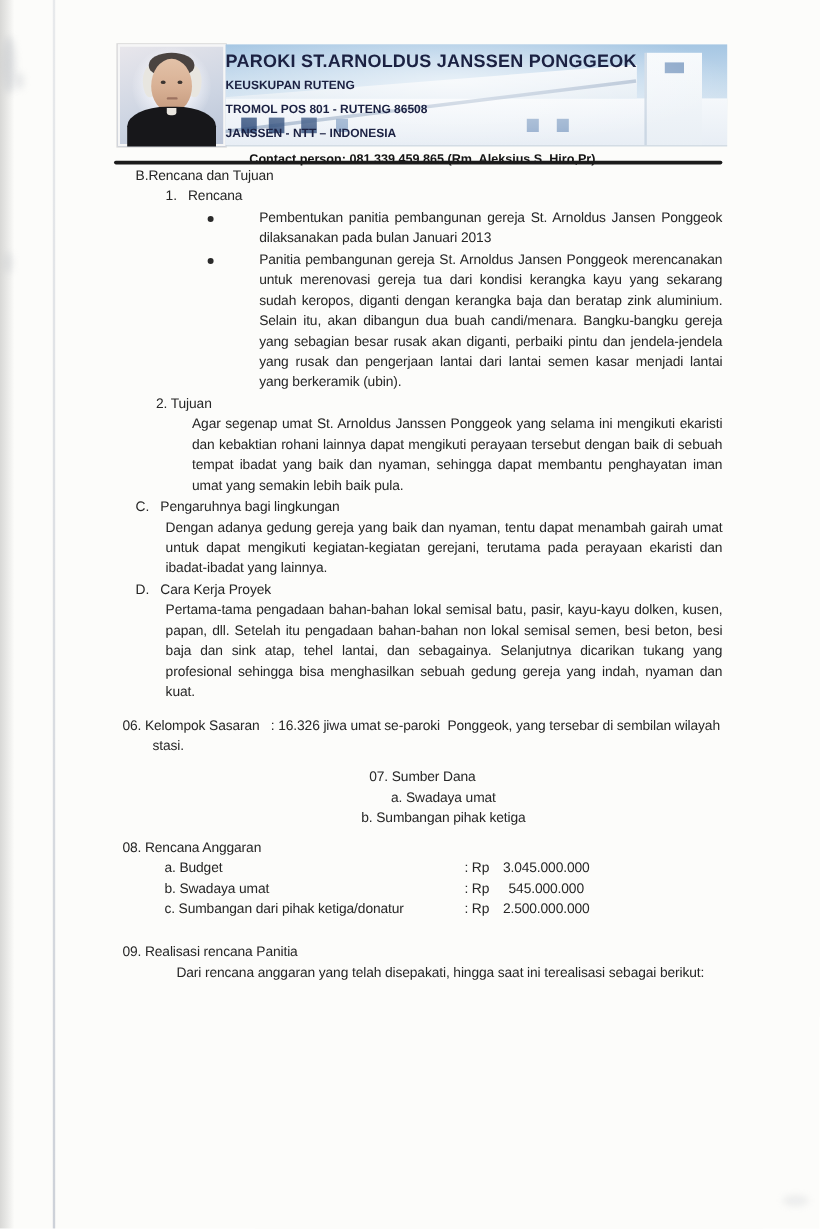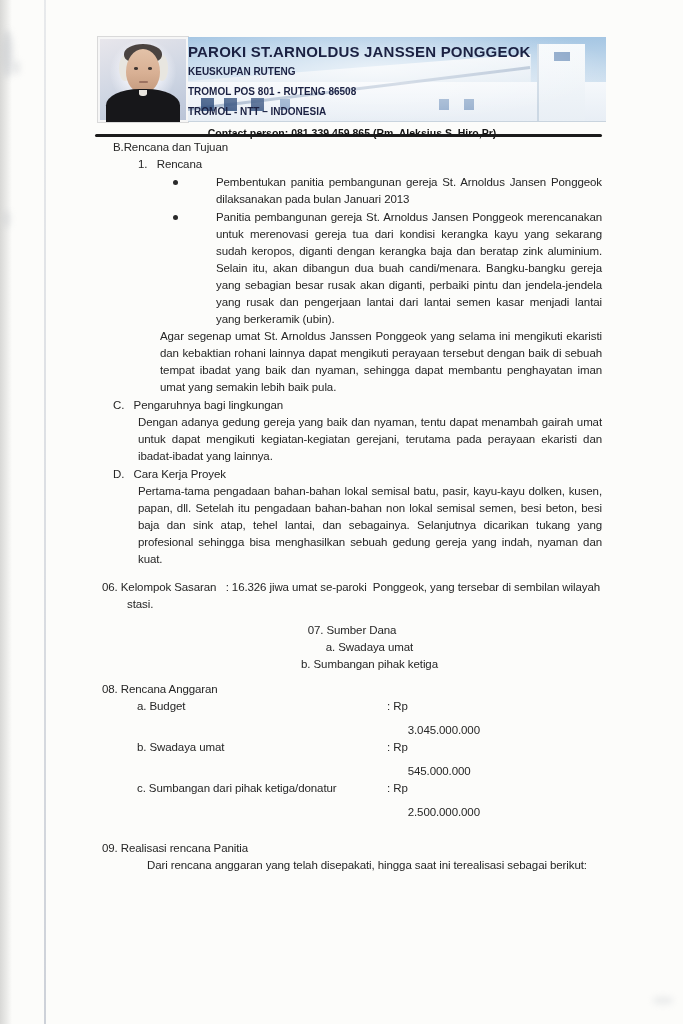--- a/index.html
+++ b/index.html
@@ -87,21 +87,21 @@
   .h-cd { padding-left:18px; margin-top:1px; }
   .cd-text { margin-left:43px; text-align:justify; }
   .item06 { margin-top:11px; padding-left:7px; }
   .item06 .l2 { padding-left:25px; }
   .item07 { margin-top:9px; padding-left:7px;text-align:center; }
   .list-item { padding-left:35px; }
   .item08 { padding-left:7px; margin-top:8px; }
   .budget-row { display:flex; margin-left:35px; }
   .budget-label { width:250px; flex:none; }
   .budget-cur { white-space:pre; }
-  .budget-amt { display:inline-block; width:95px; text-align:left;margin-top:24px; }
+  .budget-amt { display:inline-block; width:95px; text-align:center; }
   .item09 { margin-top:19px; padding-left:7px; }
   .item09-text { padding-left:45px; }
 </style>
 </head>
 <body>
 
 <div class="page">
 
   <div class="scan-strip"></div>
   <div class="scan-line"></div>
@@ -134,41 +134,42 @@
       <div class="win-dark w3"></div>
       <div class="win-lite w4"></div>
       <div class="win-lite w5"></div>
       <div class="win-lite w6"></div>
       <div class="haze"></div>
     </div>
     <div class="titles">
       <div class="t1">PAROKI ST.ARNOLDUS JANSSEN PONGGEOK</div>
       <div class="t2">KEUSKUPAN RUTENG</div>
       <div class="t3">TROMOL POS 801 - RUTENG 86508</div>
-      <div class="t4">TROMOL - NTT – INDONESIA</div>
+      <div class="t4">JANSSEN - NTT – INDONESIA</div>
     </div>
   </div>
 
   <div class="contact">Contact person: 081 339 459 865 (Rm. Aleksius S. Hiro,Pr)</div>
   <div class="divider"></div>
 
   <div class="content">
 
     <div class="h-b pre">B.Rencana dan Tujuan</div>
     <div class="sub1 pre">1.   Rencana</div>
 
     <div class="bullet">
       <span class="dot"></span>
       <span class="btext">Pembentukan panitia pembangunan gereja St. Arnoldus Jansen Ponggeok dilaksanakan pada bulan Januari 2013</span>
     </div>
     <div class="bullet">
       <span class="dot"></span>
       <span class="btext">Panitia pembangunan gereja St. Arnoldus Jansen Ponggeok merencanakan untuk merenovasi gereja tua dari kondisi kerangka kayu yang sekarang sudah keropos, diganti dengan kerangka baja dan beratap zink aluminium. Selain itu, akan dibangun dua buah candi/menara. Bangku-bangku gereja yang sebagian besar rusak akan diganti, perbaiki pintu dan jendela-jendela yang rusak dan pengerjaan lantai dari lantai semen kasar menjadi lantai yang berkeramik (ubin).</span>
     </div>
 
+    <div class="sub2 pre">2. Tujuan</div>
     <div class="tujuan">Agar segenap umat St. Arnoldus Janssen Ponggeok yang selama ini mengikuti ekaristi dan kebaktian rohani lainnya dapat mengikuti perayaan tersebut dengan baik di sebuah tempat ibadat yang baik dan nyaman, sehingga dapat membantu penghayatan iman umat yang semakin lebih baik pula.</div>
 
     <div class="h-cd pre">C.   Pengaruhnya bagi lingkungan</div>
     <div class="cd-text">Dengan adanya gedung gereja yang baik dan nyaman, tentu dapat menambah gairah umat untuk dapat mengikuti kegiatan-kegiatan gerejani, terutama pada perayaan ekaristi dan ibadat-ibadat yang lainnya.</div>
 
     <div class="h-cd pre">D.   Cara Kerja Proyek</div>
     <div class="cd-text">Pertama-tama pengadaan bahan-bahan lokal semisal batu, pasir, kayu-kayu dolken, kusen, papan, dll. Setelah itu pengadaan bahan-bahan non lokal semisal semen, besi beton, besi baja dan sink atap, tehel lantai, dan sebagainya. Selanjutnya dicarikan tukang yang profesional sehingga bisa menghasilkan sebuah gedung gereja yang indah, nyaman dan kuat.</div>
 
     <div class="item06">
       <span class="pre">06. Kelompok Sasaran   </span><span class="pre">: 16.326 jiwa umat se-paroki  Ponggeok, yang tersebar di sembilan wilayah</span>

